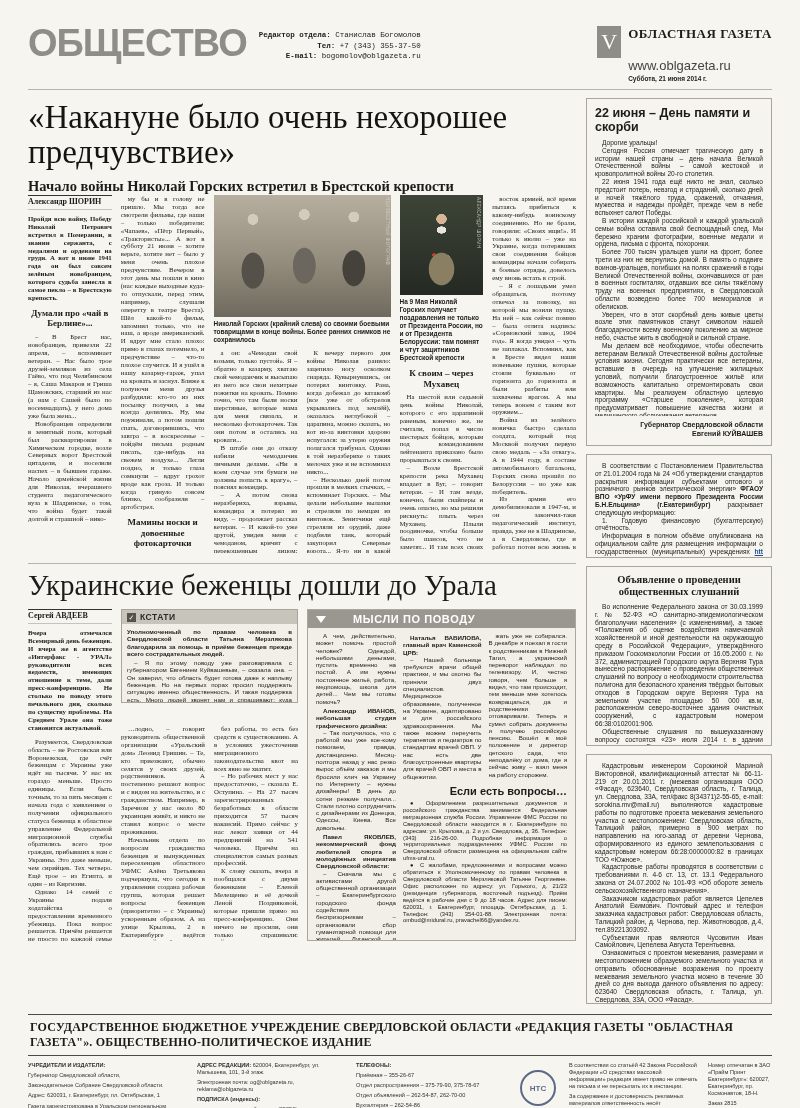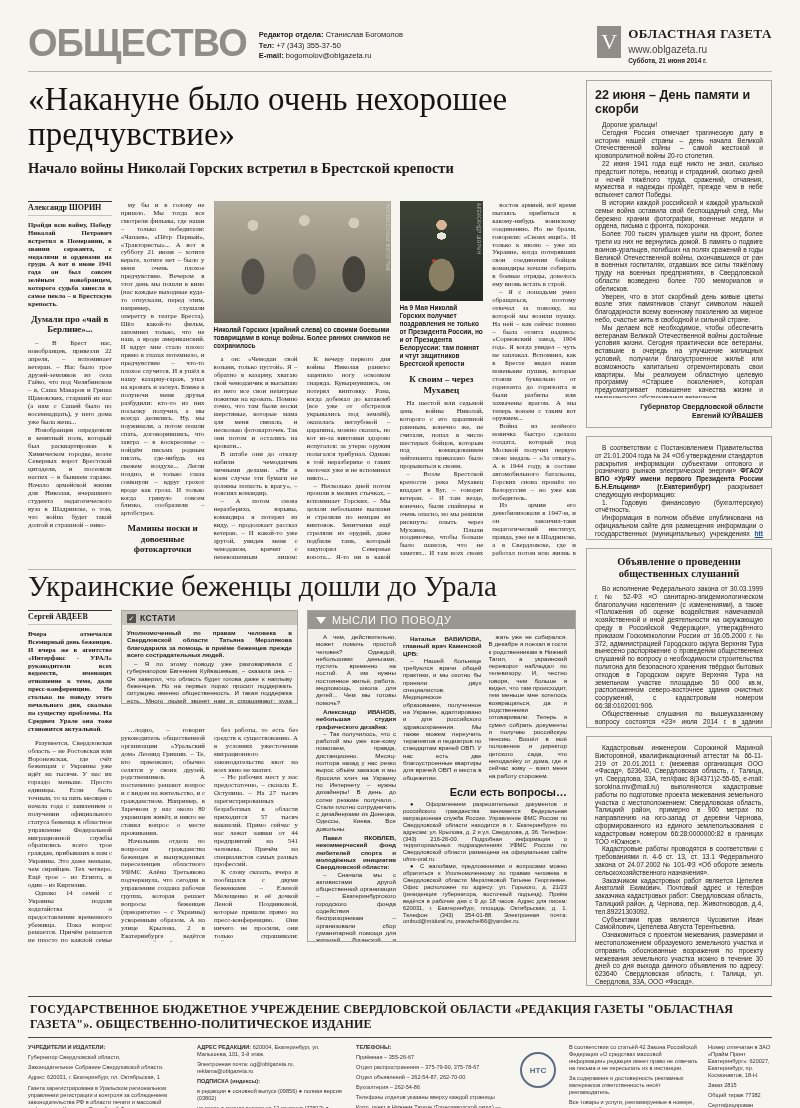--- a/index.html
+++ b/index.html
@@ -8,39 +8,39 @@
     width:800px; height:1108px; overflow:hidden;
     background:#f7f5f0; color:#1d1c1a;
     font-family:"Liberation Serif", serif;
   }
   .page { padding:24px 28px 0 28px; }
   p { margin:0; text-indent:7px; }
 
   
   .hdr { display:flex; align-items:flex-start; }
   .section-title { font-family:"Liberation Sans",sans-serif; font-weight:bold; font-size:38px; line-height:38px; color:#8f8d88; letter-spacing:-1px; }
-  .ed-block { font-family:Liberation Sans, sans-serif; font-size:7.5px; line-height:10.5px; margin:6px 0 0 12px; color:#222; }
+  .ed-block { font-family:Liberation Mono, monospace; font-size:7.5px; line-height:10.5px; margin:6px 0 0 12px; color:#222;text-align:right; }
   .ed-block b { font-weight:bold; }
   .hdr-spacer { flex:1; }
   .masthead { display:flex; gap:7px; margin-top:2px; }
   .vlogo { width:24px; height:32px; background:#8f8d88; color:#fff; font-family:"Liberation Serif",serif; font-size:22px; text-align:center; line-height:32px; }
   .mh-txt { text-align:left; }
   .mh-title { font-family:"Liberation Serif",serif; font-weight:bold; font-size:13px; letter-spacing:0.5px; }
-  .mh-site { font-family:"Liberation Sans",sans-serif; font-size:10px; color:#444; margin-top:2px; }
+  .mh-site { font-family:"Liberation Sans",sans-serif; font-size:13px; color:#444; margin-top:16px; }
   .mh-date { font-family:"Liberation Sans",sans-serif; font-size:6.5px; font-weight:bold; margin-top:2px; }
   .hrule { border:none; border-top:1px solid #b7b4ad; margin:7px 0 8px 0; }
 
   
   .main { display:flex; gap:10px; }
   .left { width:548px; }
   .rail { width:186px; display:flex; flex-direction:column; gap:8px; }
 
   
   .a1-headline { font-size:33px; line-height:35px; color:#151412; margin:2px 0 8px 0; }
-  .a1-subhead { font-weight:bold; font-size:14.5px; margin-bottom:24px; }
+  .a1-subhead { font-weight:bold; font-size:14.5px; margin-bottom:0; }
   .cols { display:flex; gap:9px; }
   .col { width:84px; overflow:hidden; font-size:6.8px; line-height:7.9px; text-align:justify; }
   .a1 .cols { height:358px; }
   .byline { font-weight:bold; font-size:8px; border-top:1.4px solid #333; padding:2px 0 3px 0; border-bottom:1px solid #c6c3bc; margin-bottom:5px; }
   .lead { font-weight:bold; margin-bottom:6px; }
   .lead p, .lead { text-indent:0; }
   .inhead { font-weight:bold; font-size:9px; line-height:10.5px; text-align:center; margin:6px 0 4px 0; text-indent:0; }
   .pgroup { width:177px; display:flex; flex-direction:column; }
   .photo { position:relative; width:100%; }
   .ph1 { height:122px;
@@ -73,34 +73,34 @@
   .b1-title { font-weight:bold; font-size:12.5px; margin-bottom:5px; }
   .b1-body { flex:1; overflow:hidden; }
   .b1-sign { text-align:right; font-weight:bold; font-size:7px; line-height:9px; margin-top:4px; }
   .b2 { height:104px; }
   .b2 .lnk { color:#1d4f9c; font-weight:bold; text-decoration:underline; word-break:break-all; font-size:6.6px; line-height:7.8px; display:inline; }
   .b3 { height:180px; }
   .b4 { height:250px; }
   .box-ctitle { font-family:"Liberation Serif",serif; font-weight:bold; font-size:10.5px; line-height:12px; text-align:center; margin-bottom:5px; }
 
   
-  .a2 { margin-top:10px; border-top:1px solid #b7b4ad; }
+  .a2 { margin-top:10px; border-top:1px solid #b7b4ad; padding-top:5px; }
   .a2-headline { font-size:29px; line-height:32px; margin:0 0 8px 0; }
   .a2 .cols { height:332px; }
   .mid { width:177px; display:flex; flex-direction:column; }
   .kbox { border:1px solid #a9a59d; background:#f1efe8; margin-bottom:22px; font-family:"Liberation Sans",sans-serif; }
   .kbar { display:flex; align-items:center; gap:4px; background:#c7c4bc; padding:2px 5px; }
   .kcheck { width:9px; height:9px; background:#55524d; color:#fff; font-size:7px; line-height:9px; text-align:center; }
   .klabel { font-weight:bold; font-size:8.5px; color:#2b2a27; letter-spacing:0.5px; }
   .kbody { padding:4px 5px; font-size:6.2px; line-height:7.4px; text-align:justify; height:78px; overflow:hidden; }
   .kbody .kb { font-weight:bold; text-indent:0; margin-bottom:2px; }
   .mbox { width:269px; border:1px solid #aaa79f; background:#f1efe8; font-family:"Liberation Sans",sans-serif; overflow:hidden; }
   .mbar { display:flex; align-items:center; gap:6px; background:#9a9790; padding:3px 8px; }
   .mtri { width:0; height:0; border-left:5px solid transparent; border-right:5px solid transparent; border-top:7px solid #fff; }
-  .mlabel { color:#fff; font-weight:normal; font-size:11px; letter-spacing:0.6px; }
+  .mlabel { color:#fff; font-weight:bold; font-size:11px; letter-spacing:0.6px;margin-left:21px; }
   .mhead { font-weight:bold; font-size:12px; padding:6px 8px 2px 8px; }
   .mcontent { display:flex; gap:7px; padding:4px 8px 6px 8px; }
   .mcontent p, .kbody p { font-size:6.2px; line-height:7.3px; }
   .m-colA { width:80px; overflow:hidden; text-align:justify; }
   .m-right { flex:1; display:flex; flex-direction:column;align-items:flex-end; }
   .m-row { display:flex; gap:7px; height:148px; overflow:hidden; }
   .m-row > div { flex:1; text-align:justify; overflow:hidden; }
   .speaker { font-weight:bold; text-indent:7px; margin-top:2px; }
   .qtitle { font-weight:bold; font-size:11px; margin:5px 0 3px 0; }
   .qlist { overflow:hidden; flex:1; text-align:justify; }

